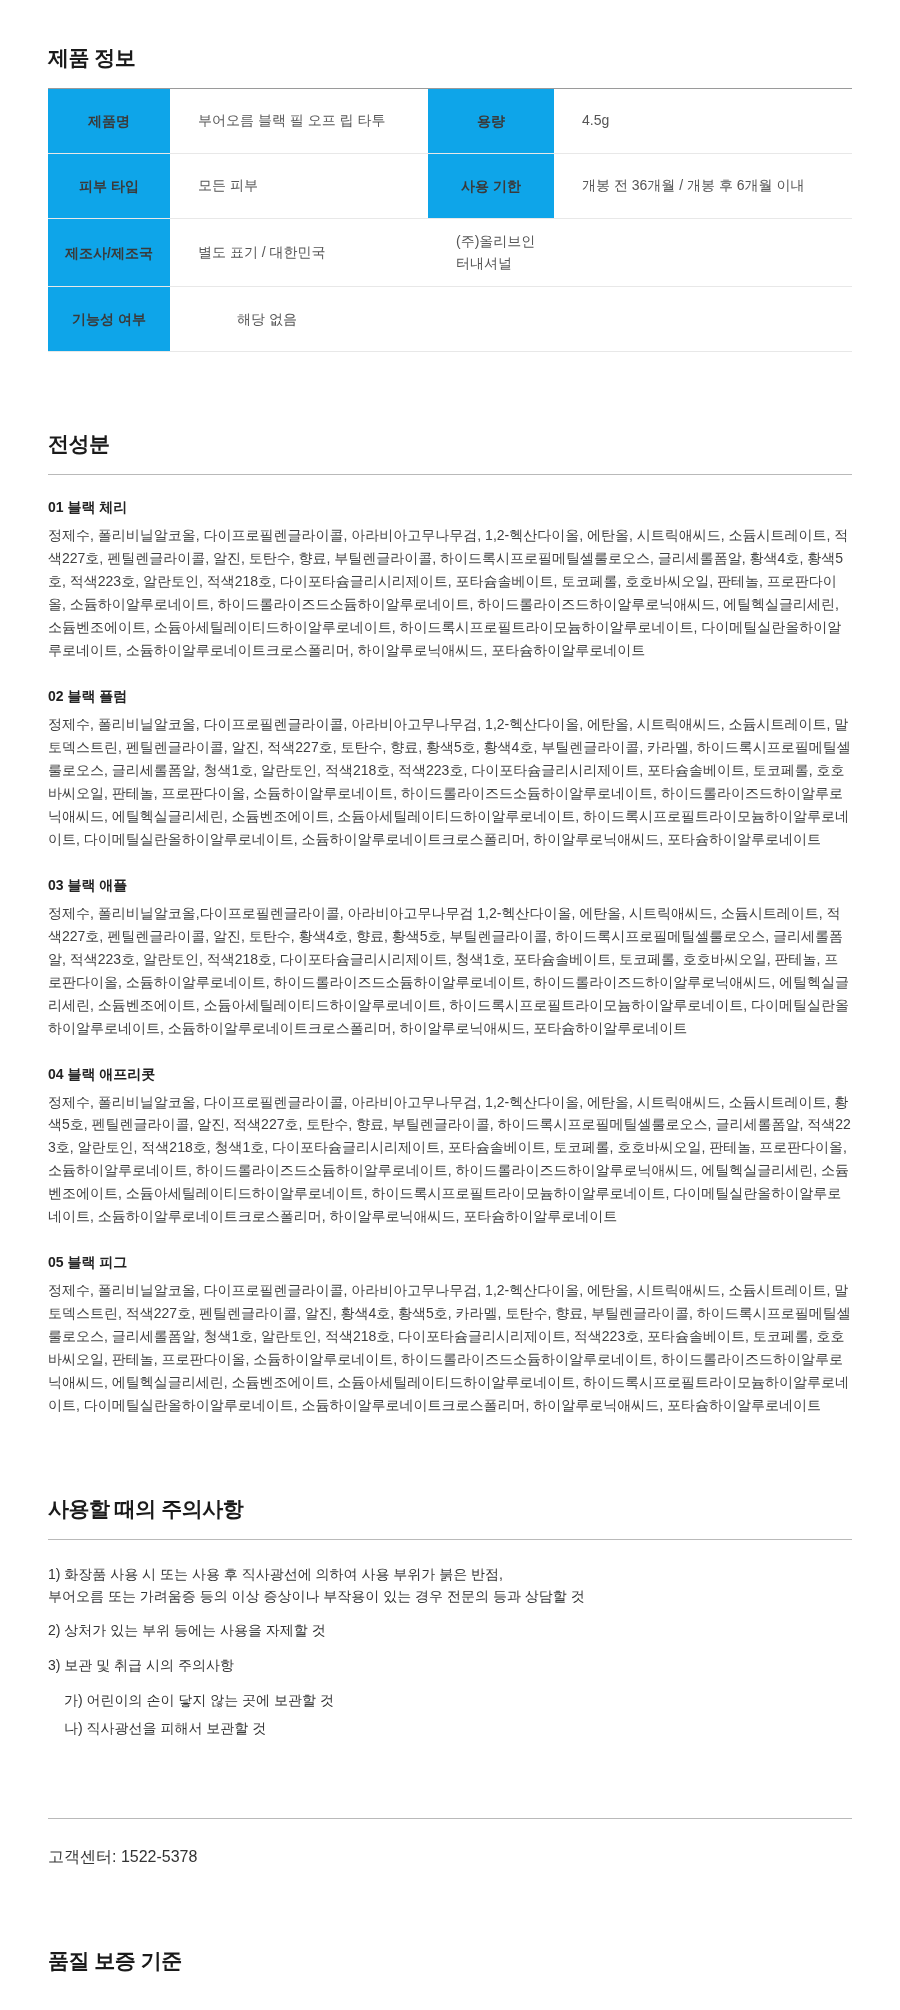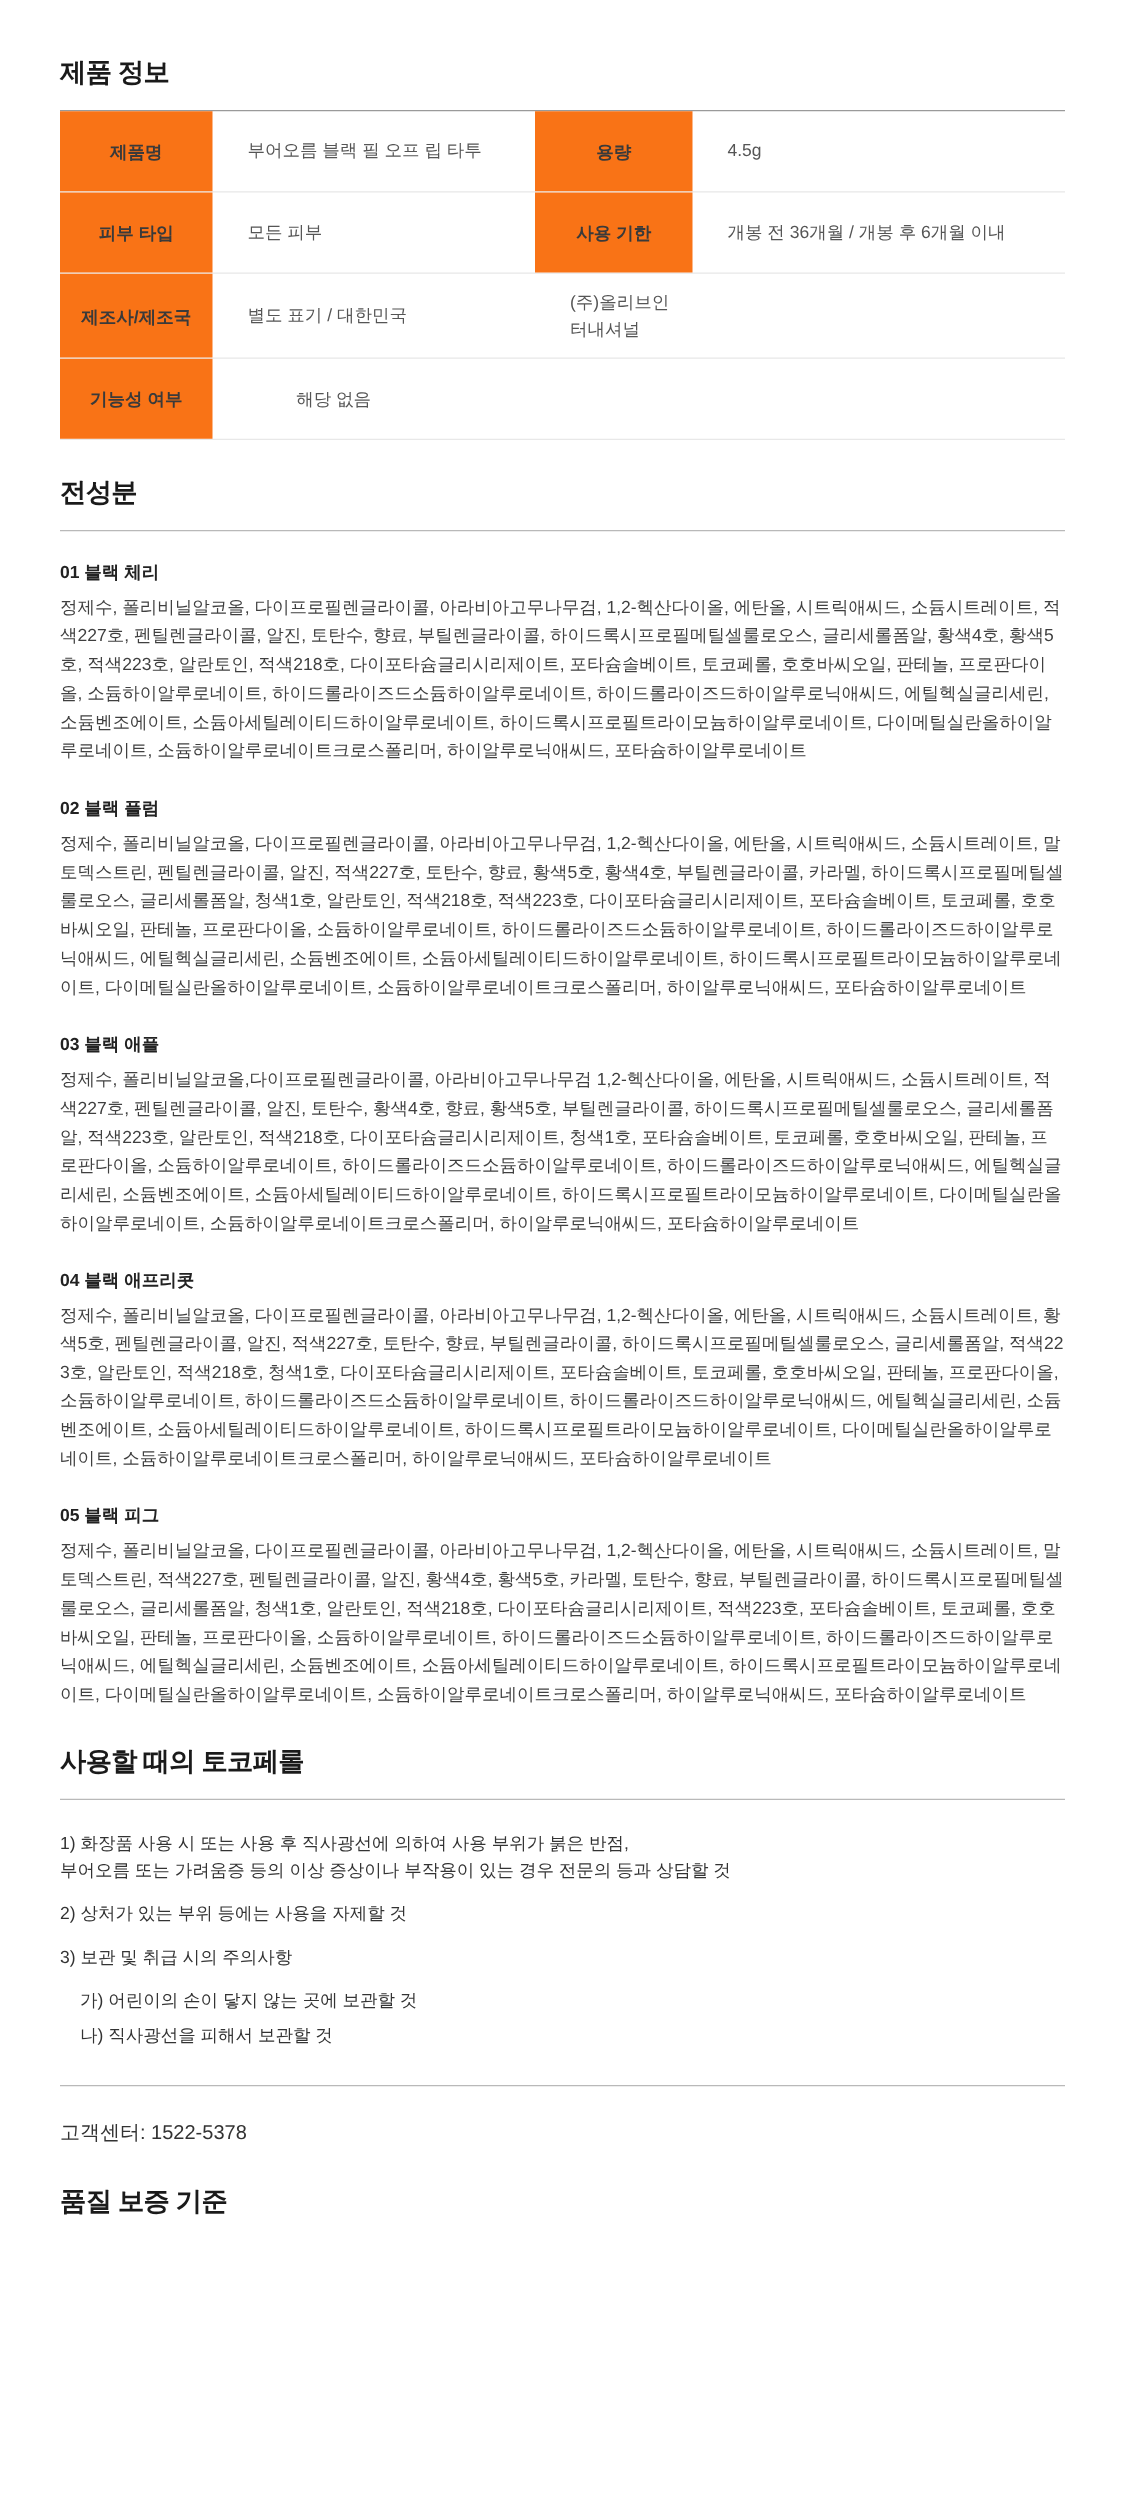--- a/index.html
+++ b/index.html
@@ -11,21 +11,21 @@
   }
   .page {
     width: 900px;
     min-height: 2010px;
     margin: 0 auto;
     background: #fff;
     box-sizing: border-box;
     padding: 44px 48px 70px 48px;
   }
   .sec { margin-top: 0; }
-  .sec + .sec { margin-top: 28px; }
+  .sec + .sec { margin-top: 78px; }
   .sec-title {
     margin: 0 0 16px 0;
     font-size: 21px;
     font-weight: 700;
     color: #1a1a1a;
     letter-spacing: -0.5px;
   }
   .sec-rule {
     border: none;
     border-top: 1px solid #b9b9b9;
@@ -38,21 +38,21 @@
     width: 100%;
   }
   .info-row {
     display: grid;
     grid-template-columns: 122px 258px 126px 1fr;
     border-bottom: 1px solid #e8e8e8;
     min-height: 64px;
   }
   .info-row.span { grid-template-columns: 122px 1fr; gap: 39px; }
   .cell-label {
-    background: #f97316;
+    background: #0ea5e9;
     display: flex;
     align-items: center;
     justify-content: center;
     text-align: center;
     font-size: 14px;
     font-weight: 700;
     color: #3a3a3a;
     padding: 12px 8px;
     box-sizing: border-box;
     white-space: pre-line;
@@ -173,21 +173,21 @@
       <p class="ing-text">정제수, 폴리비닐알코올, 다이프로필렌글라이콜, 아라비아고무나무검, 1,2-헥산다이올, 에탄올, 시트릭애씨드, 소듐시트레이트, 황색5호, 펜틸렌글라이콜, 알진, 적색227호, 토탄수, 향료, 부틸렌글라이콜, 하이드록시프로필메틸셀룰로오스, 글리세롤폼알, 적색223호, 알란토인, 적색218호, 청색1호, 다이포타슘글리시리제이트, 포타슘솔베이트, 토코페롤, 호호바씨오일, 판테놀, 프로판다이올, 소듐하이알루로네이트, 하이드롤라이즈드소듐하이알루로네이트, 하이드롤라이즈드하이알루로닉애씨드, 에틸헥실글리세린, 소듐벤조에이트, 소듐아세틸레이티드하이알루로네이트, 하이드록시프로필트라이모늄하이알루로네이트, 다이메틸실란올하이알루로네이트, 소듐하이알루로네이트크로스폴리머, 하이알루로닉애씨드, 포타슘하이알루로네이트</p>
     </div>
 
     <div class="ing-block">
       <p class="ing-name">05 블랙 피그</p>
       <p class="ing-text">정제수, 폴리비닐알코올, 다이프로필렌글라이콜, 아라비아고무나무검, 1,2-헥산다이올, 에탄올, 시트릭애씨드, 소듐시트레이트, 말토덱스트린, 적색227호, 펜틸렌글라이콜, 알진, 황색4호, 황색5호, 카라멜, 토탄수, 향료, 부틸렌글라이콜, 하이드록시프로필메틸셀룰로오스, 글리세롤폼알, 청색1호, 알란토인, 적색218호, 다이포타슘글리시리제이트, 적색223호, 포타슘솔베이트, 토코페롤, 호호바씨오일, 판테놀, 프로판다이올, 소듐하이알루로네이트, 하이드롤라이즈드소듐하이알루로네이트, 하이드롤라이즈드하이알루로닉애씨드, 에틸헥실글리세린, 소듐벤조에이트, 소듐아세틸레이티드하이알루로네이트, 하이드록시프로필트라이모늄하이알루로네이트, 다이메틸실란올하이알루로네이트, 소듐하이알루로네이트크로스폴리머, 하이알루로닉애씨드, 포타슘하이알루로네이트</p>
     </div>
   </section>
 
   <section class="sec">
-    <h2 class="sec-title">사용할 때의 토코페롤</h2>
+    <h2 class="sec-title">사용할 때의 주의사항</h2>
     <hr class="sec-rule">
 
     <div class="caution-list">
       <p class="caution-item">1) 화장품 사용 시 또는 사용 후 직사광선에 의하여 사용 부위가 붉은 반점,
 부어오름 또는 가려움증 등의 이상 증상이나 부작용이 있는 경우 전문의 등과 상담할 것</p>
       <p class="caution-item">2) 상처가 있는 부위 등에는 사용을 자제할 것</p>
       <p class="caution-item">3) 보관 및 취급 시의 주의사항</p>
       <p class="caution-sub">가) 어린이의 손이 닿지 않는 곳에 보관할 것</p>
       <p class="caution-sub">나) 직사광선을 피해서 보관할 것</p>
     </div>

